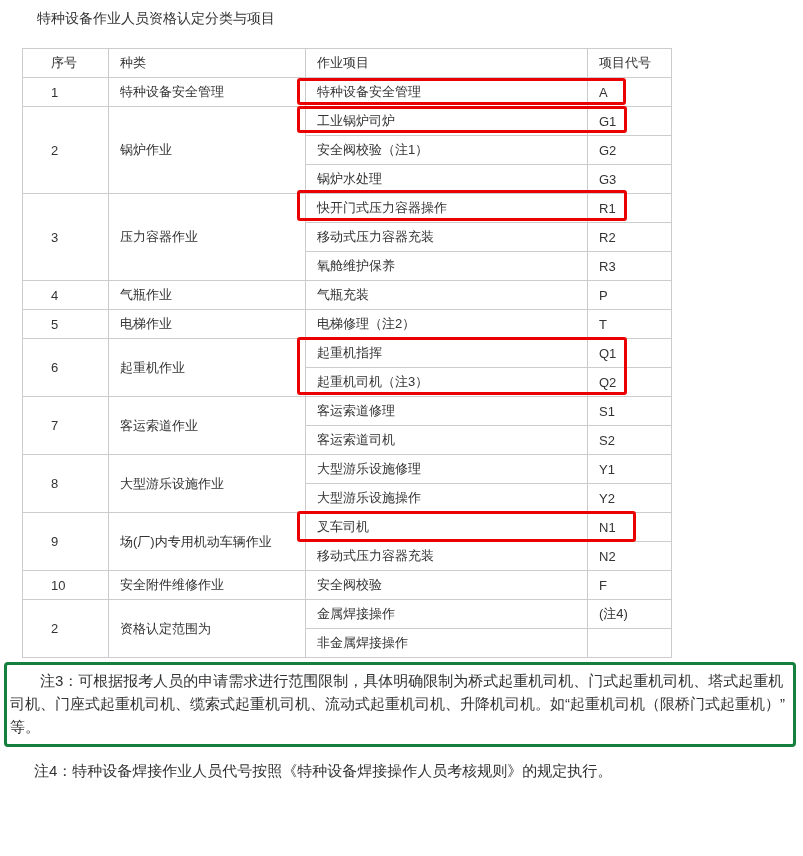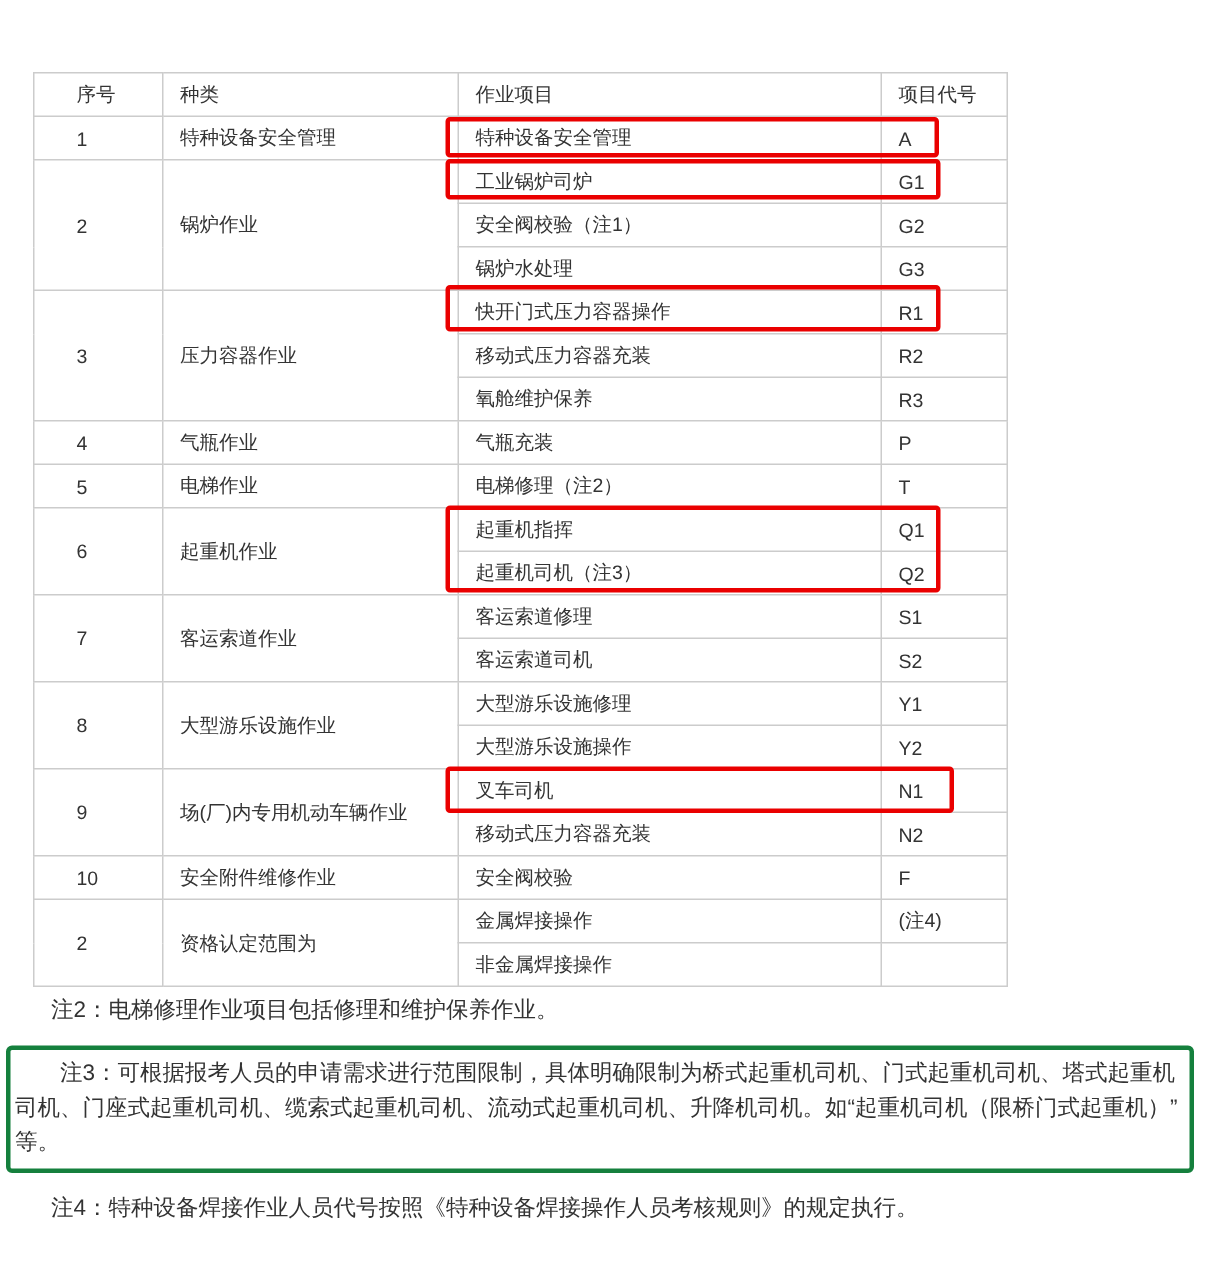--- a/index.html
+++ b/index.html
@@ -86,20 +86,21 @@
     padding: 4px 3px 6px 3px;
     margin: 0 0 12px 0;
   }
   .note3-box .note { margin-bottom: 0; }
 </style>
 </head>
 <body>
 
 <div class="page">
 
+  <div class="doc-title">特种设备作业人员资格认定分类与项目</div>
 
   <div class="table-wrap">
     <table class="qual-table">
       <colgroup>
           <col class="c1">
           <col class="c2">
           <col class="c3">
           <col class="c4">
         </colgroup>
       <tbody>
@@ -227,21 +228,20 @@
 
     <div class="hl hl-a"></div>
     <div class="hl hl-g1"></div>
     <div class="hl hl-r1"></div>
     <div class="hl hl-q"></div>
     <div class="hl hl-n1"></div>
   </div>
 
   <div class="notes">
 
-    <p class="note">注2：电梯修理作业项目包括修理和维护保养作业。</p>
 
     <div class="note3-box">
       <p class="note">注3：可根据报考人员的申请需求进行范围限制，具体明确限制为桥式起重机司机、门式起重机司机、塔式起重机司机、门座式起重机司机、缆索式起重机司机、流动式起重机司机、升降机司机。如“起重机司机（限桥门式起重机）”等。</p>
     </div>
 
     <p class="note">注4：特种设备焊接作业人员代号按照《特种设备焊接操作人员考核规则》的规定执行。</p>
   </div>
 
 </div>
 

